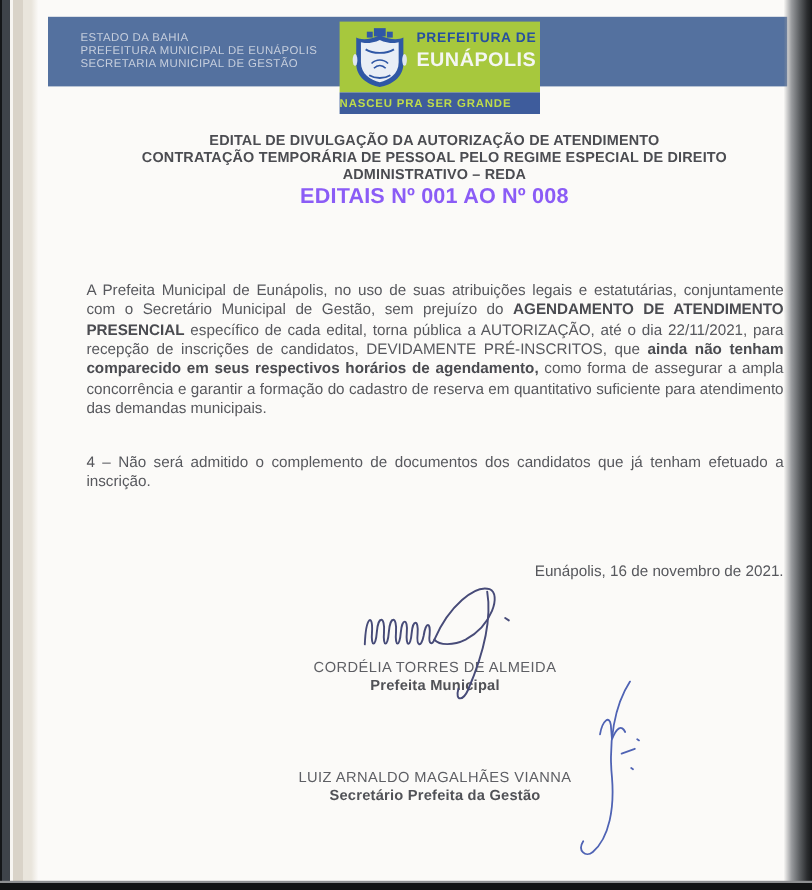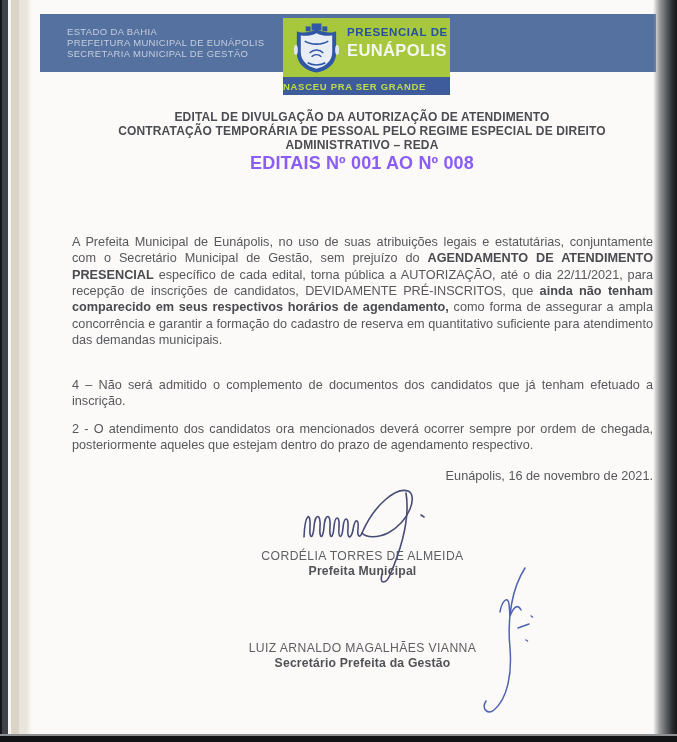--- a/index.html
+++ b/index.html
@@ -97,40 +97,39 @@
         <rect x="34" y="3" width="5" height="5" fill="#2f57a5"></rect>
         <path d="M28,6 C36,10 44,10 48,8 L48,30 C48,42 38,48 28,50 C18,48 8,42 8,30 L8,8 C12,10 20,10 28,6 Z" fill="#2f57a5"></path>
         <path d="M28,10 C34,13 41,13 44,12 L44,29 C44,39 36,44 28,46 C20,44 12,39 12,29 L12,12 C15,13 22,13 28,10 Z" fill="#e9eef6"></path>
         <path d="M16,18 C22,22 34,22 40,18" stroke="#2f57a5" stroke-width="1.6" fill="none"></path>
         <path d="M21,30 C25,26 31,26 35,30 M23,34 C26,31 30,31 33,34" stroke="#2f57a5" stroke-width="1.4" fill="none"></path>
         <path d="M19,40 C24,43 32,43 37,40" stroke="#2f57a5" stroke-width="1.6" fill="none"></path>
         <ellipse cx="7" cy="27" rx="2" ry="5" fill="#dfe6f0"></ellipse>
         <ellipse cx="49" cy="27" rx="2" ry="5" fill="#dfe6f0"></ellipse>
       </svg>
       <div class="logo-text">
-        <div class="logo-prefix">PRESENCIAL DE</div>
+        <div class="logo-prefix">PREFEITURA DE</div>
         <div class="logo-city">EUNÁPOLIS</div>
       </div>
     </div>
     <div class="logo-banner">
       <span>NASCEU PRA SER GRANDE</span>
     </div>
   </div>
 
   <div class="doc-title">
     <div>EDITAL DE DIVULGAÇÃO DA AUTORIZAÇÃO DE ATENDIMENTO</div>
     <div>CONTRATAÇÃO TEMPORÁRIA DE PESSOAL PELO REGIME ESPECIAL DE DIREITO</div>
     <div>ADMINISTRATIVO – REDA</div>
     <div class="edict-number">EDITAIS Nº 001 AO Nº 008</div>
   </div>
 
   <p class="para p1"><span>A Prefeita Municipal de Eunápolis, no uso de suas atribuições legais e estatutárias, conjuntamente com o Secretário Municipal de Gestão, sem prejuízo do </span><b>AGENDAMENTO DE ATENDIMENTO PRESENCIAL</b><span> específico de cada edital, torna pública a AUTORIZAÇÃO, até o dia 22/11/2021, para recepção de inscrições de candidatos, DEVIDAMENTE PRÉ-INSCRITOS, que </span><b>ainda não tenham comparecido em seus respectivos horários de agendamento,</b><span> como forma de assegurar a ampla concorrência e garantir a formação do cadastro de reserva em quantitativo suficiente para atendimento das demandas municipais.</span></p>
 
   <p class="para c1">4 – Não será admitido o complemento de documentos dos candidatos que já tenham efetuado a inscrição.</p>
-  <p class="para c2">2 - O atendimento dos candidatos ora mencionados deverá ocorrer sempre por ordem de chegada, posteriormente aqueles que estejam dentro do prazo de agendamento respectivo.</p>
 
   <div class="dateline">Eunápolis, 16 de novembro de 2021.</div>
 
   <div class="signature" style="left:290px;top:485px;">
     <svg width="170" height="105" viewBox="0 0 170 105" xmlns="http://www.w3.org/2000/svg" fill="none" stroke="#474b78" stroke-width="1.6" stroke-linecap="round">
       <path d="M14,52 C15,28 21,26 20,42 C19,54 23,55 24,42 C25,28 31,28 30,42 C29,54 33,55 34,42 C35,28 41,28 40,42 C39,54 43,55 44,42 C45,30 50,30 49,42 C48,54 52,55 53,43 C54,31 59,31 58,43 C57,54 61,55 63,45 C65,32 69,34 68,44 C67,52 70,53 72,48"></path>
       <path d="M72,48 C84,20 106,2 118,6 C128,10 120,36 98,48 C88,53 76,53 72,48"></path>
       <path d="M116,8 C120,32 112,62 100,90 C96,99 89,100 92,89"></path>
       <path d="M131,30 l3,2"></path>
     </svg>

